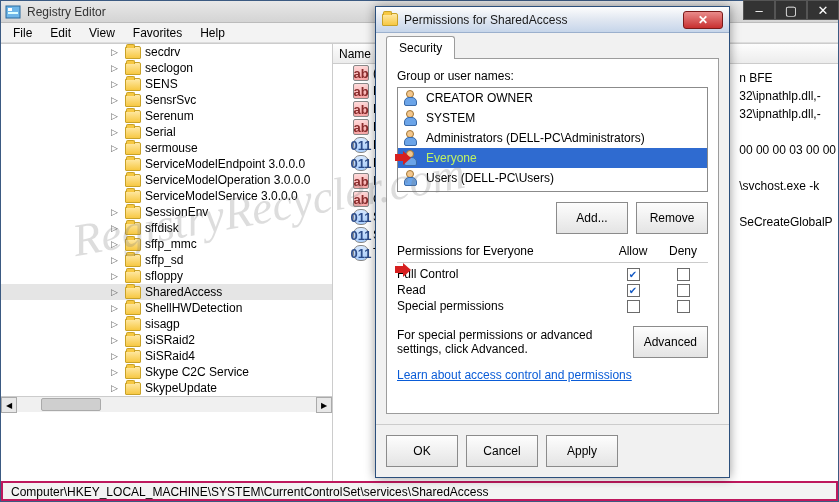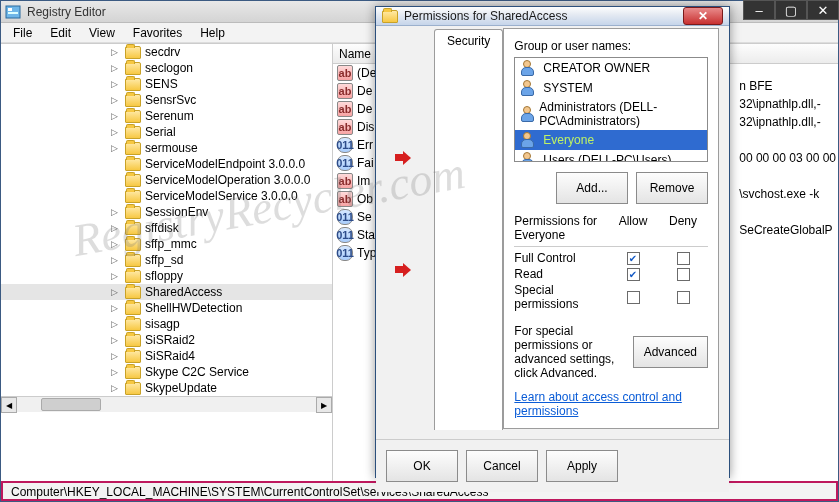--- a/index.html
+++ b/index.html
@@ -28,35 +28,35 @@
 .tree-hscroll { height: 16px; background: #f0f0f0; border-top: 1px solid #ccc; position: relative; }
 .tree-hscroll .thumb { position: absolute; left: 40px; top: 1px; width: 60px; height: 13px; background: #cfcfcf; border: 1px solid #aaa; border-radius: 2px; }
 .tree-hscroll .arrow { position: absolute; top: 0; width: 16px; height: 16px; background: #e8e8e8; border: 1px solid #aaa; display: flex; align-items: center; justify-content: center; font-size: 8px; }
 .tree-hscroll .arrow.left { left: 0; }
 .tree-hscroll .arrow.right { right: 0; }
 
 .values-pane { flex: 1; background: #fff; display: flex; flex-direction: column; }
 .values-header { height: 20px; background: linear-gradient(#fdfdfd,#ececec); border-bottom: 1px solid #ccc; display: flex; align-items: center; padding-left: 6px; }
 .values-body { flex: 1; overflow: hidden; position: relative; }
 .value-row { display: flex; align-items: center; padding: 1px 4px; gap: 4px; white-space: nowrap; }
-.value-icon { width: 16px; height: 16px; border: 1px solid #888; border-radius: 2px; display: flex; align-items: center; justify-content: center; font-size: 11px; font-weight: bold; }
+.value-icon { width: 16px; height: 16px; border: 1px solid #888; border-radius: 2px; display: flex; align-items: center; justify-content: center; font-size: 13px; font-weight: bold; margin-left: 16px; }
 .value-icon.ab { background: linear-gradient(#ffdada,#f7a4a4); color: #8a2c2c; }
 .value-icon.bin { background: linear-gradient(#d6e8ff,#a9cdfb); color: #2c4c8a; border-radius: 7px; }
-.right-col { position: absolute; right: 2px; top: 8px; display: flex; flex-direction: column; gap: 2px; padding-top: 6px; }
+.right-col { position: absolute; right: 2px; top: 0; display: flex; flex-direction: column; gap: 2px; padding-top: 6px; }
 .right-col div { white-space: nowrap; padding: 1px 0; }
 
 .statusbar { height: 20px; border: 2px solid #be185d; background: #f3f3f3; display: flex; align-items: flex-end; padding: 0 8px; }
 
 
 .dialog { position: absolute; left: 375px; top: 6px; width: 355px; height: 472px; background: #f1f1f1; border: 1px solid #2b4f7c; box-shadow: 0 0 10px rgba(0,0,0,.4); display: flex; flex-direction: column; z-index: 20; }
 .dlg-title { height: 26px; background: linear-gradient(#fdfdfd,#e3e9f2 45%,#c6d5ea); display: flex; align-items: center; padding: 0 6px; border-bottom: 1px solid #9bb0cd; }
 .dlg-title .icon { width: 16px; height: 13px; margin-right: 6px; }
 .dlg-title .t { flex: 1; color: #1a1a1a; }
 .dlg-title .close { width: 40px; height: 18px; background: linear-gradient(#e98b8b,#c83030); border: 1px solid #7a1a1a; border-radius: 3px; display: flex; align-items: center; justify-content: center; cursor: pointer; color: #fff; font-weight: bold; }
-.dlg-body { flex: 1; padding: 2px 10px 10px; display: flex; flex-direction: row; margin-left: 48px; }
+.dlg-body { flex: 1; padding: 2px 10px 10px; display: flex; flex-direction: column; }
 .tabstrip { display: flex; }
 .tab { padding: 4px 12px; background: #fff; border: 1px solid #9c9c9c; border-bottom: none; border-radius: 3px 3px 0 0; position: relative; top: 1px; z-index: 2; }
 .tabpage { flex: 1; background: #fff; border: 1px solid #9c9c9c; padding: 10px; display: flex; flex-direction: column; }
 .group-list { border: 1px solid #8b8b8b; height: 105px; background: #fff; margin: 4px 0 8px; overflow: hidden; }
 .group-list .row { display: flex; align-items: center; padding: 2px 6px; gap: 6px; cursor: pointer; }
 .group-list .row.sel { background: #2f6bd0; color: #bef264; }
 .user-icon { width: 16px; height: 16px; position: relative; }
 .user-icon::before { content: ""; position: absolute; left: 2px; top: 0; width: 6px; height: 6px; background: #f3c78e; border-radius: 50%; border: 1px solid #a27636; }
 .user-icon::after { content: ""; position: absolute; left: 0; bottom: 0; width: 11px; height: 7px; background: #6ba4e8; border-radius: 5px 5px 2px 2px; border: 1px solid #3a6aa8; }
 .btnrow { display: flex; justify-content: flex-end; gap: 8px; margin: 2px 0 10px; }

